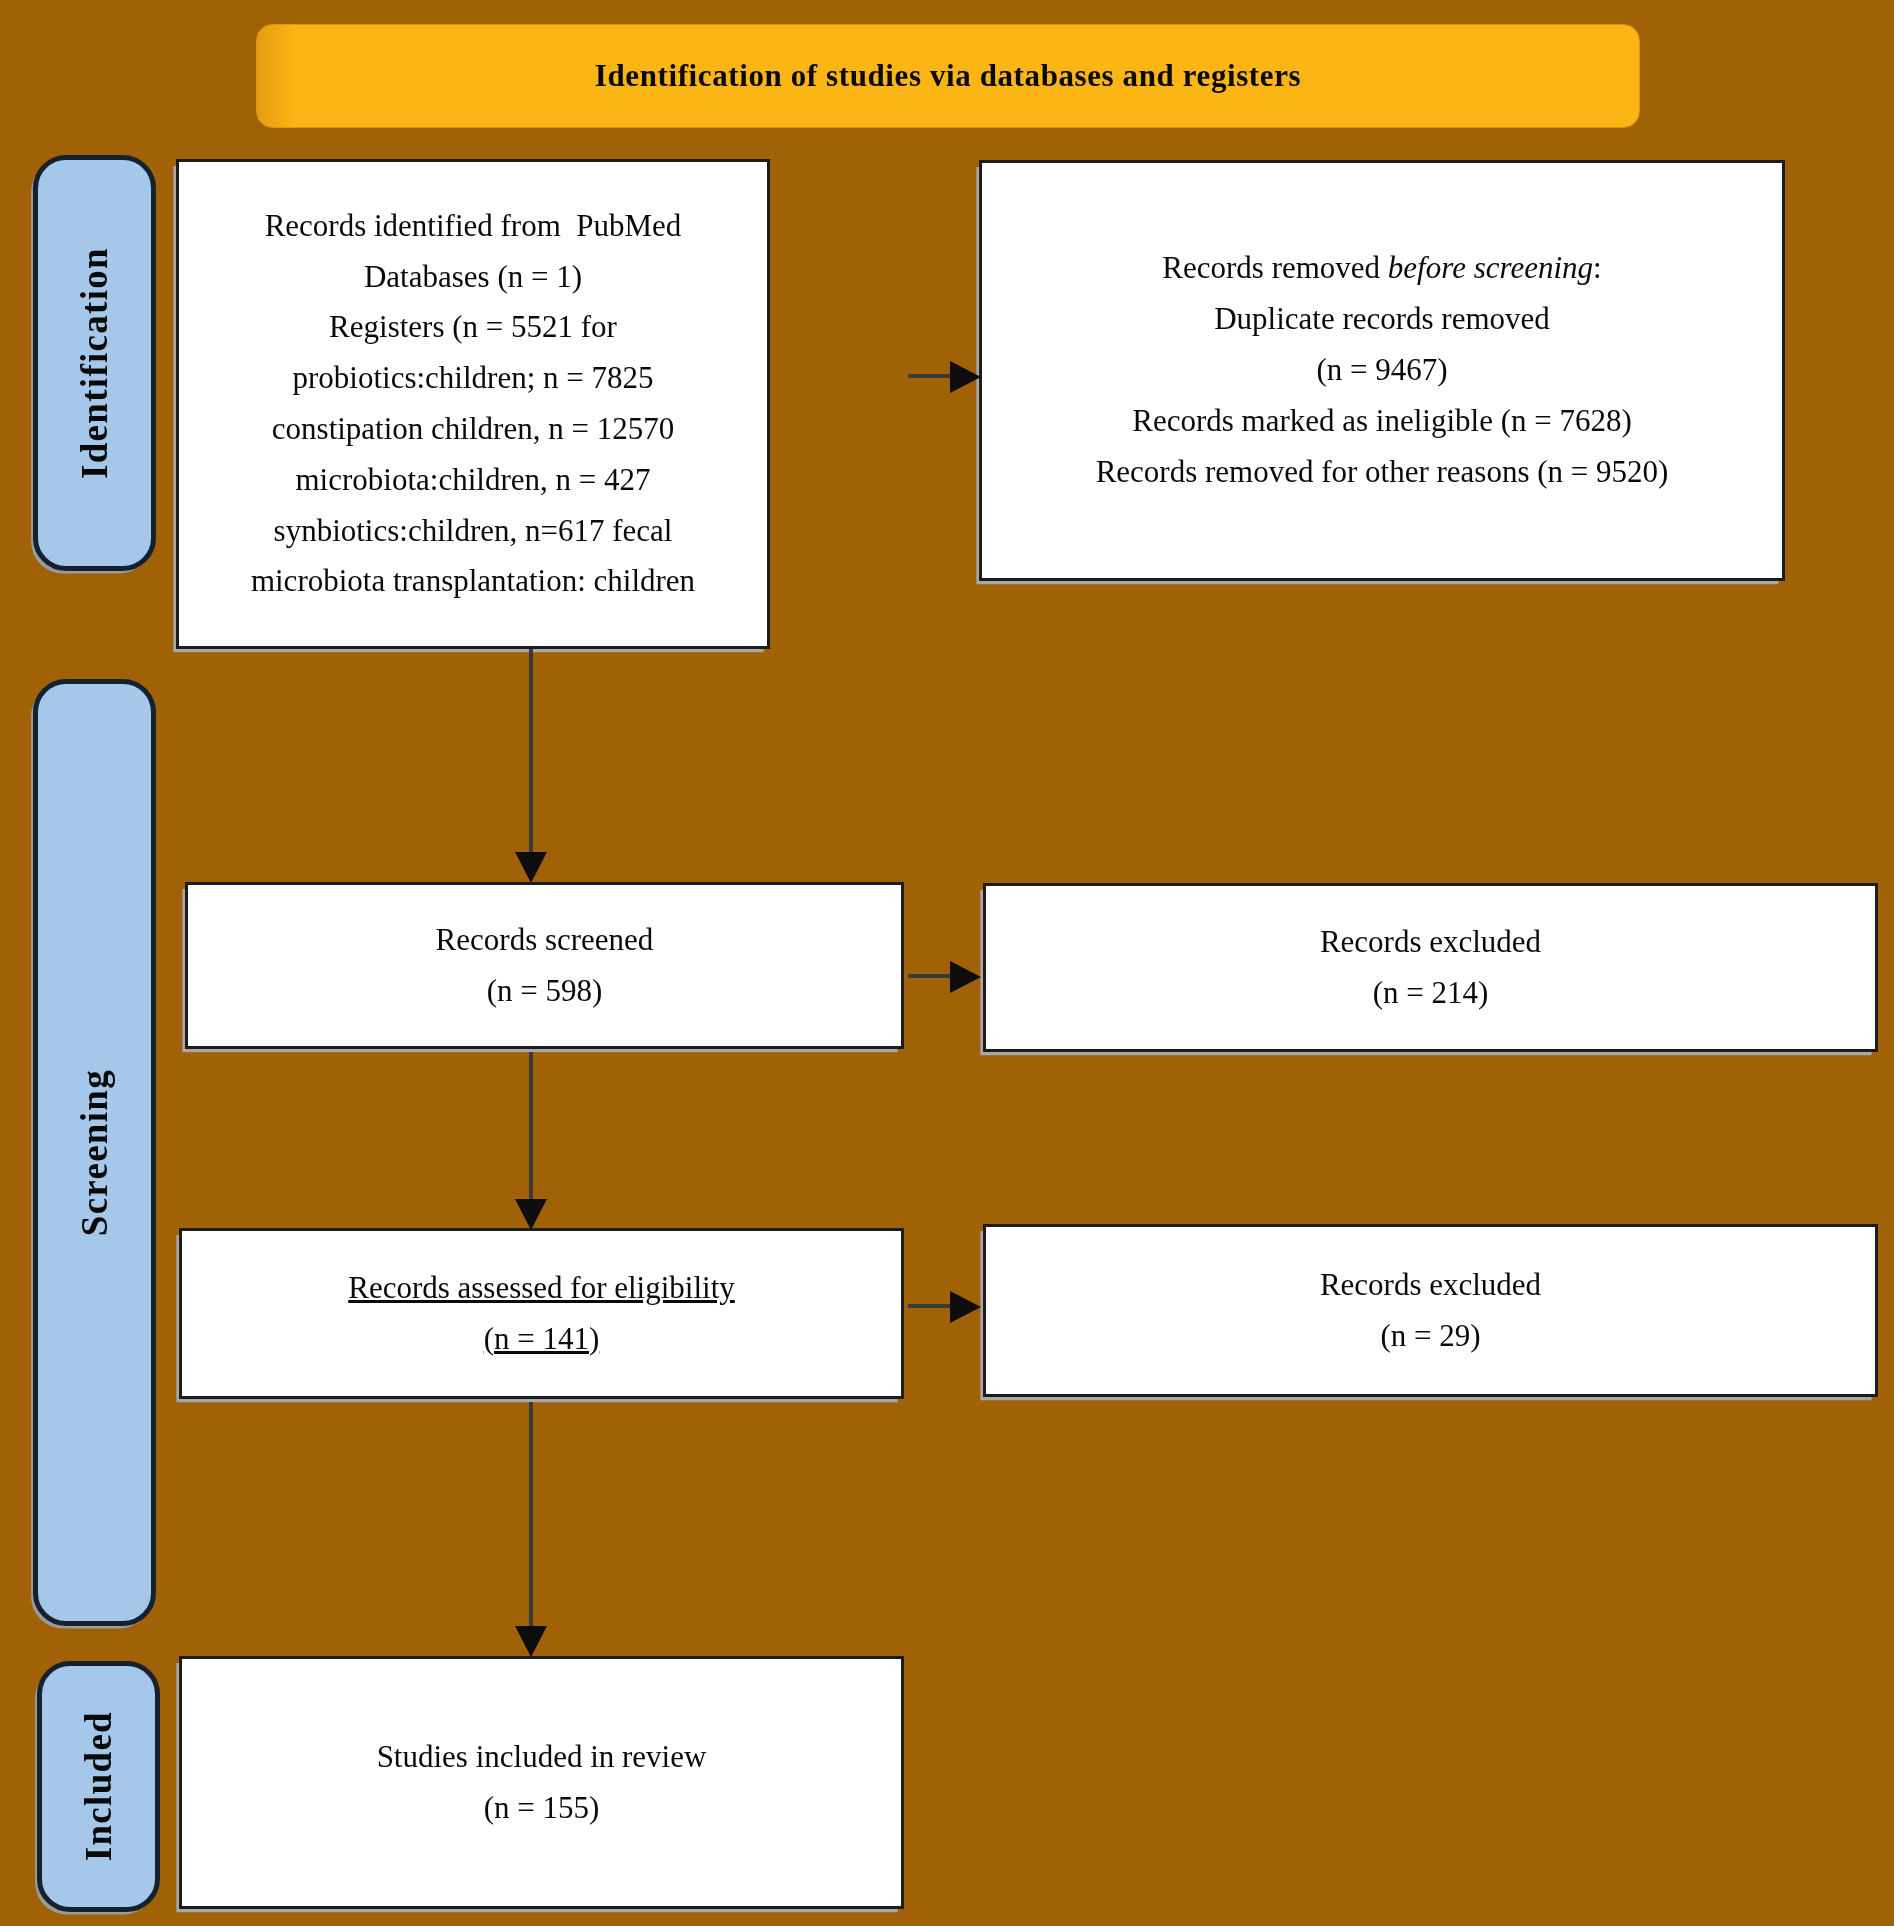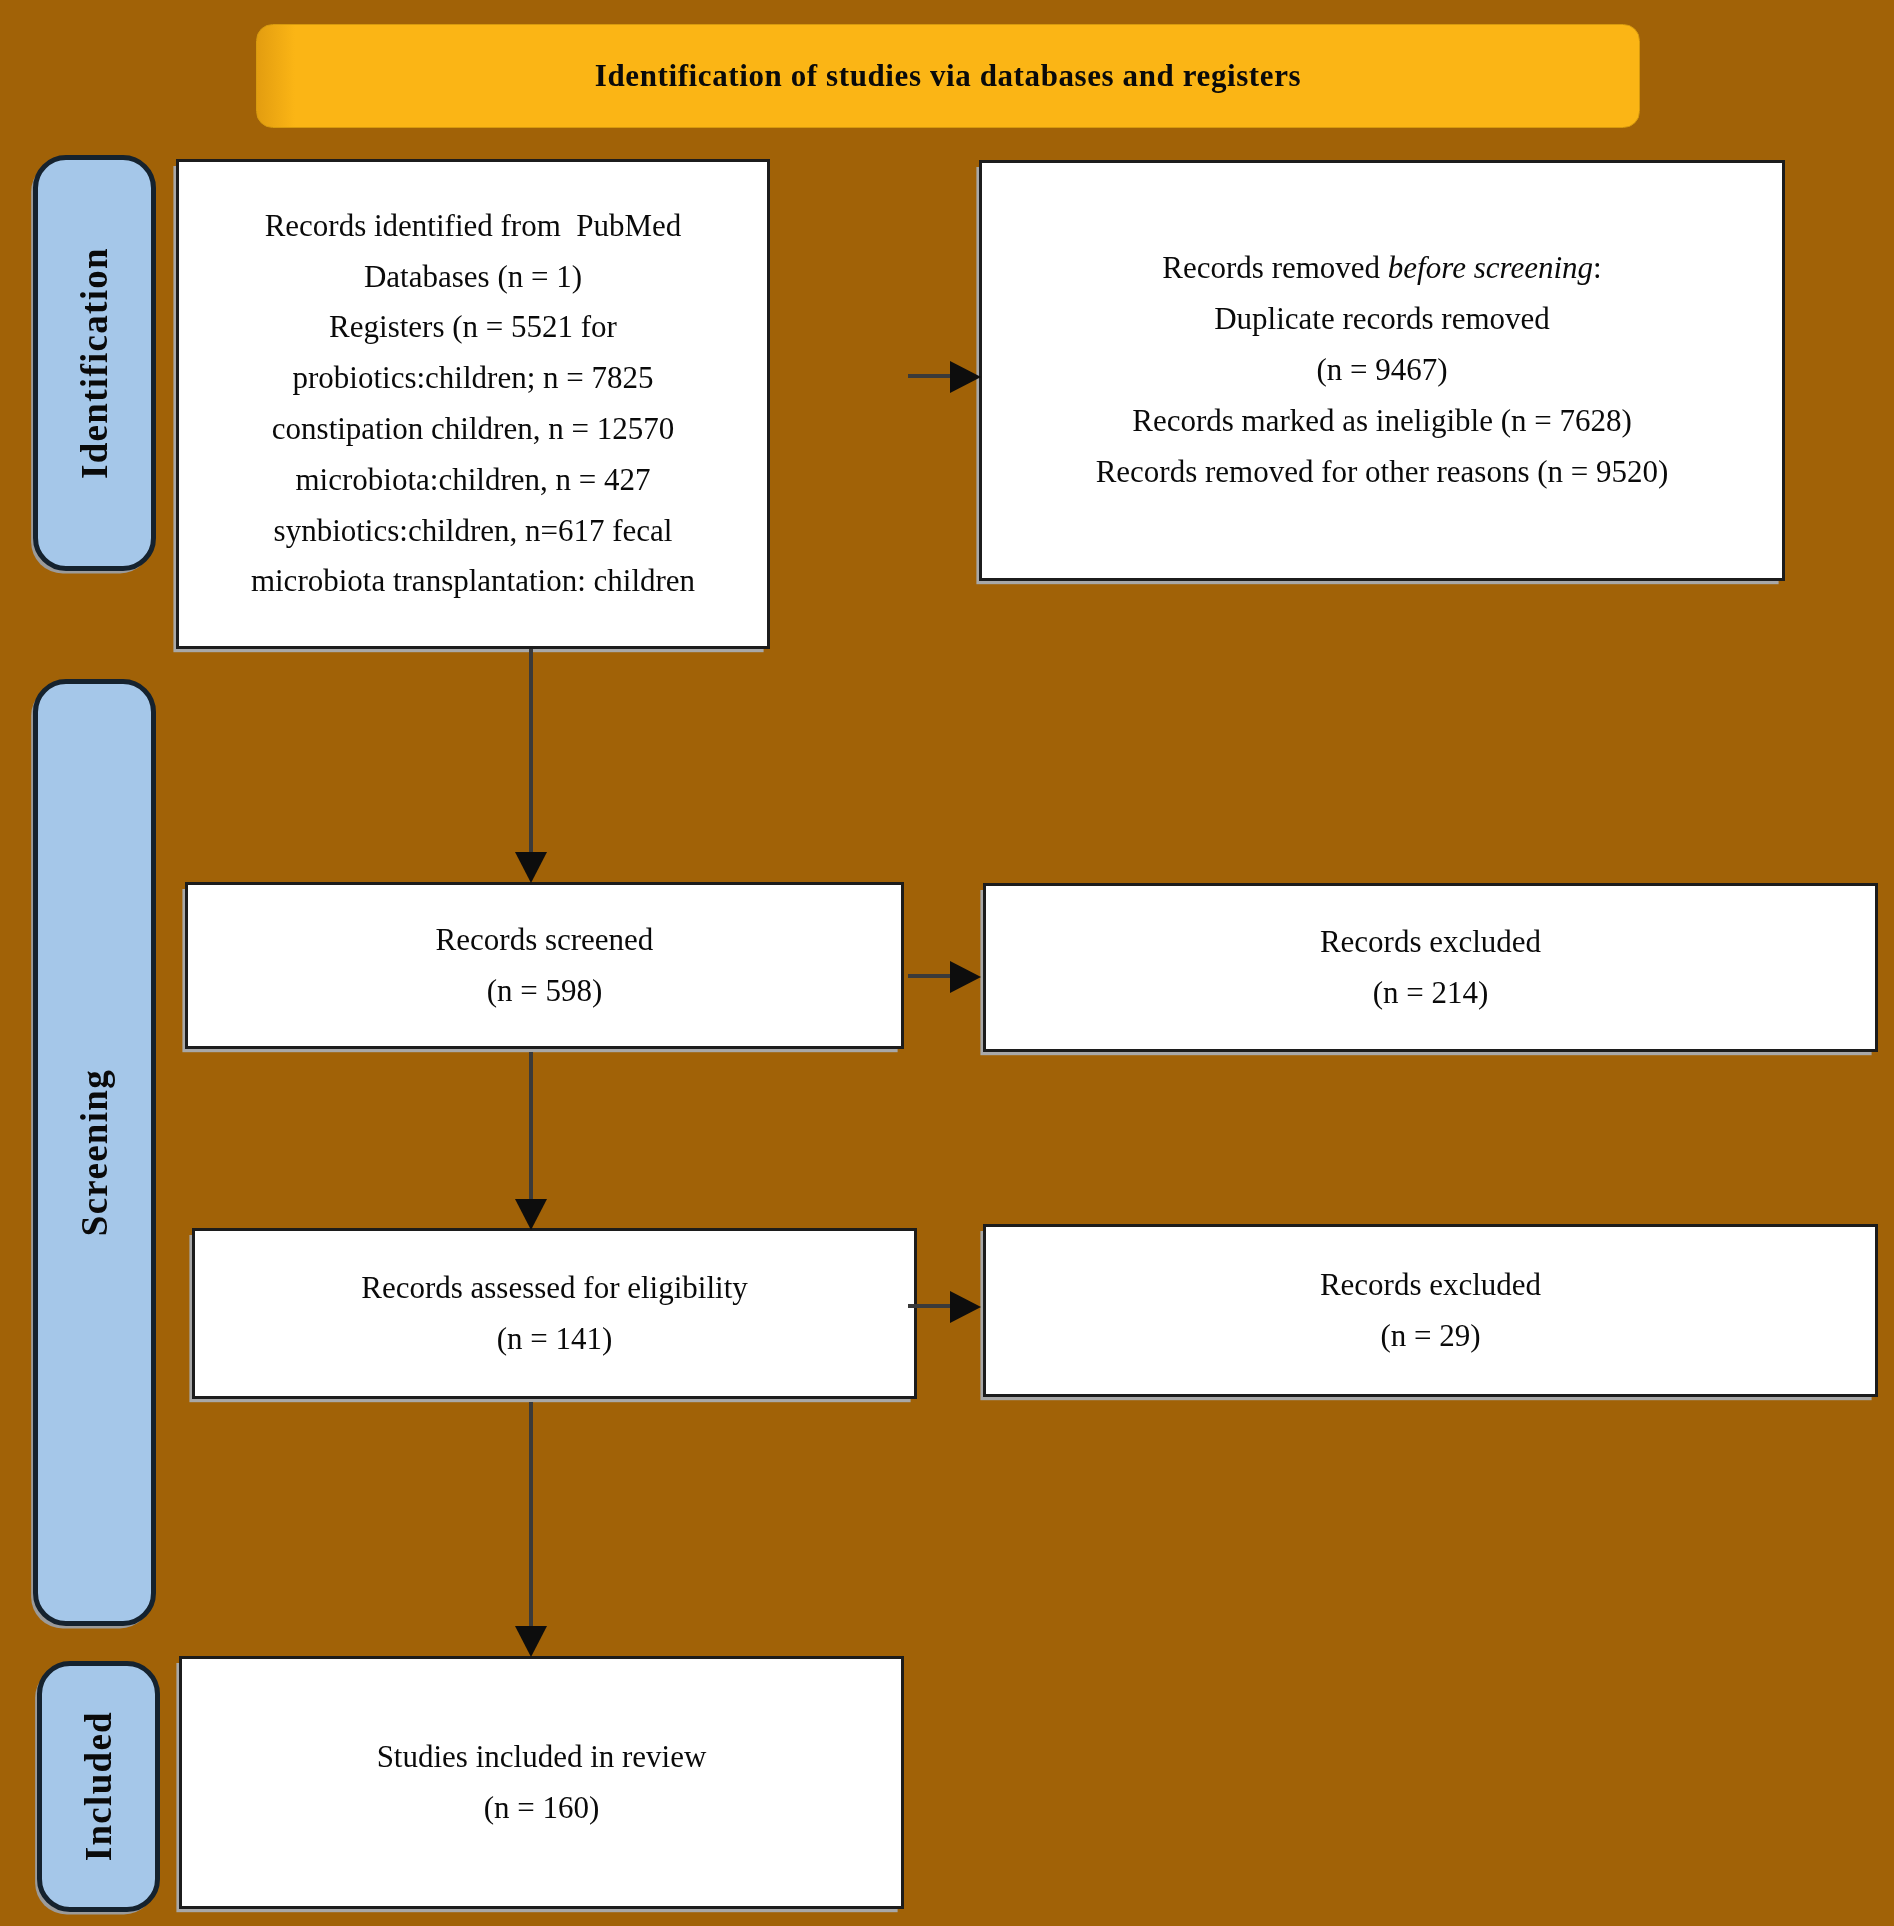--- a/index.html
+++ b/index.html
@@ -61,21 +61,21 @@
     font-size: 31px;
     line-height: 1.64;
     padding: 6.4px 15.3px;
   }
   .pre { white-space: pre-wrap; }
 
   .box-identified { left: 176px;  top: 159px;  width: 594px; height: 490px; }
   .box-removed    { left: 979px; top: 160px;  width: 806px; height: 421px; }
   .box-screened   { left: 185px;  top: 882px; width: 719px; height: 167px; }
   .box-excluded1  { left: 983px; top: 883px; width: 895px; height: 169px; }
-  .box-assessed   { left: 192px;  top: 1228px; width: 725px; height: 171px; }
+  .box-assessed   { left: 179px;  top: 1228px; width: 725px; height: 171px; text-decoration: underline; }
   .box-excluded2  { left: 983px; top: 1224px; width: 895px; height: 173px; }
   .box-included   { left: 179px;  top: 1656px; width: 725px; height: 253px; }
 
   .box-removed em { font-style: italic; }
 
   
   .stem-h { position: absolute; height: 3.8px; background: #3a3a3a; }
   .stem-v { position: absolute; width: 3.8px;  background: #3a3a3a; }
   .head-right {
     position: absolute; width: 0; height: 0;
@@ -145,21 +145,21 @@
 (n = 141)</div>
   </div>
 
   <div class="wbox box-excluded2">
     <div class="pre">Records excluded
 (n = 29)</div>
   </div>
 
   <div class="wbox box-included">
     <div class="pre">Studies included in review
-(n = 160)</div>
+(n = 155)</div>
   </div>
 
   <div>
     <div class="stem-h" style="left:908px; top:374px; width:50px;"></div>
     <div class="head-right" style="left:950px; top:361px;"></div>
   </div>
 
   <div>
     <div class="stem-v" style="left:529px; top:649px; height:208px;"></div>
     <div class="head-down" style="left:515px; top:852px;"></div>

